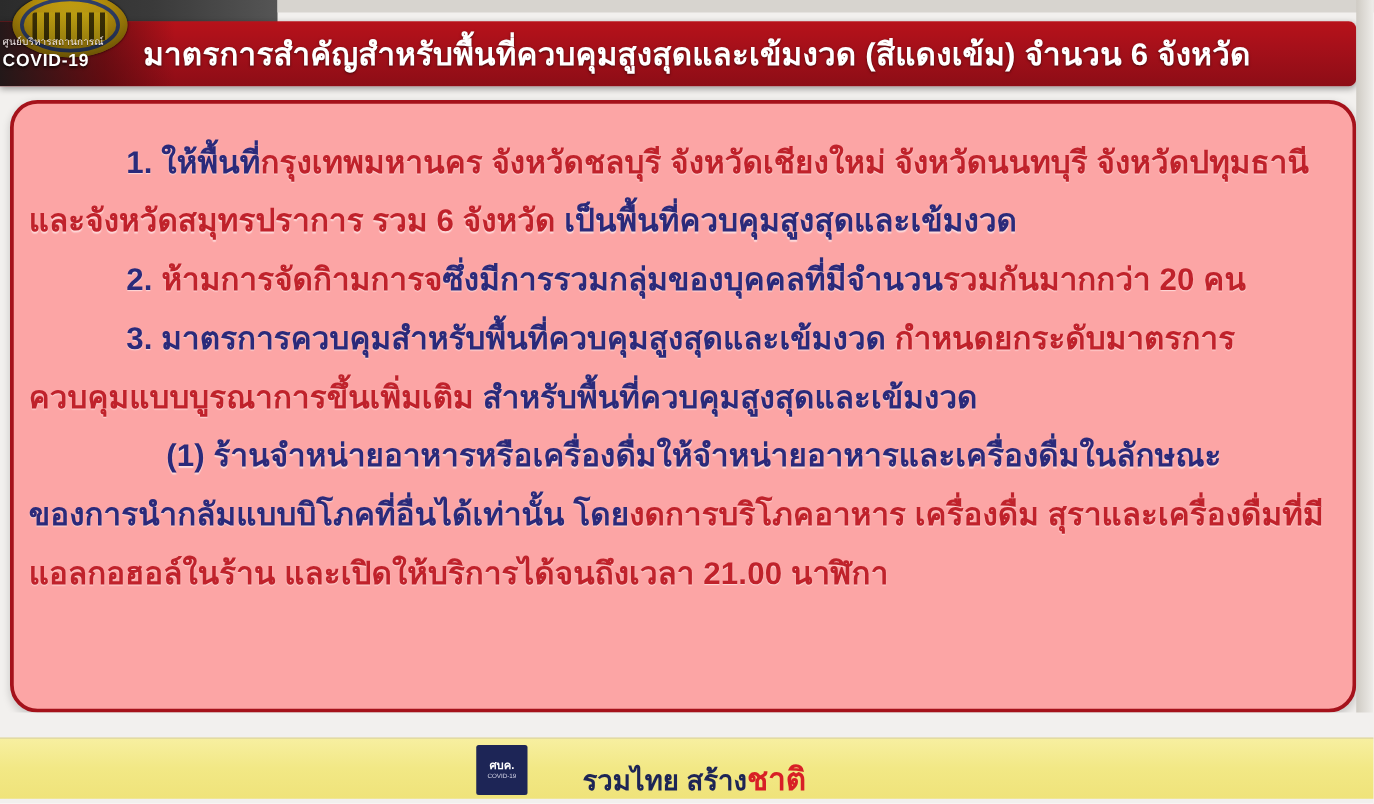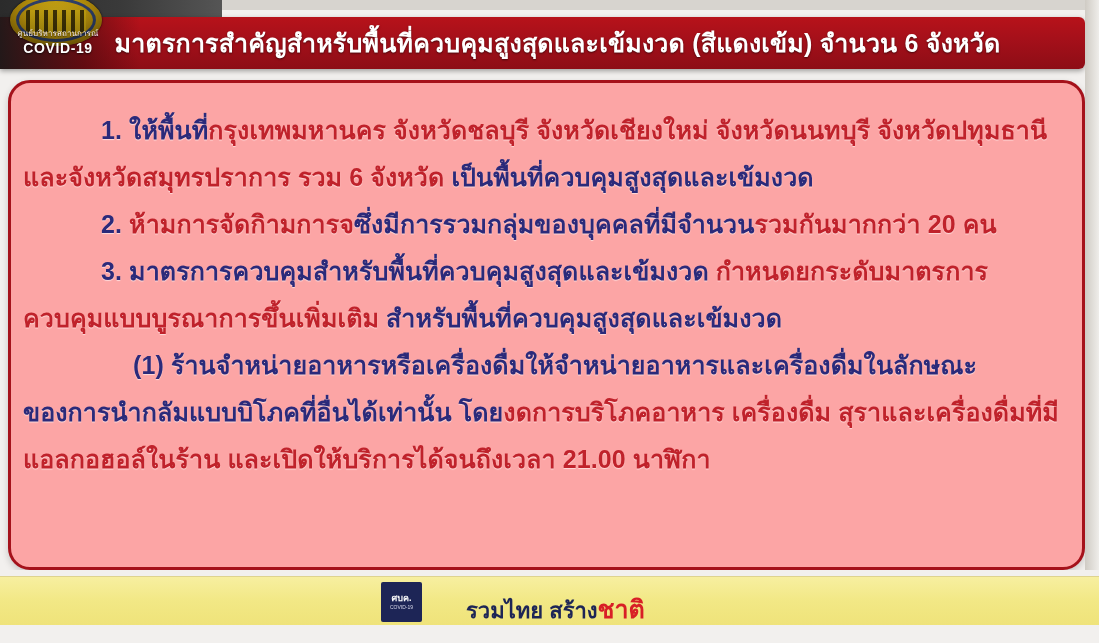--- a/index.html
+++ b/index.html
@@ -64,21 +64,21 @@
   }
   .emblem-shade {
     position:absolute; left:0; top:0; width:92px; height:52px;
     background:linear-gradient(180deg, rgba(0,0,0,.12), rgba(0,0,0,.45));
     border-radius:50%;
   }
 
   .covid-block {
     position:absolute; left:0px; top:36px;
     width:112px; height:34px;
-    text-align:center;
+    text-align:left;
     line-height:1;
     z-index:7;
   }
   .covid-thai {
     display:block;
     font-size:8px;
     color:#f3e9e9;
     letter-spacing:.1px;
     text-shadow:0 1px 1px rgba(0,0,0,.6);
     white-space:nowrap;
@@ -139,21 +139,21 @@
     white-space:nowrap;
     letter-spacing:.1px;
   }
   .line.indent1 { padding-left:78px; }
   .line.indent2 { padding-left:110px; }
   .blue { color:#2b2a7a; text-shadow:0 1px 1px rgba(255,255,255,.6); }
   .red  { color:#c0222b; text-shadow:0 1px 1px rgba(255,255,255,.6); }
 
   
   .footer {
-    position:absolute; left:0; bottom:18px;
+    position:absolute; left:0; bottom:4px;
     width:1099px; height:49px;
     background:linear-gradient(180deg,#f7efa0 0%, #f2e885 50%, #efe37a 100%);
     border-top:1px solid #ded38f;
   }
   .footer-logo {
     position:absolute; left:381px; top:5px;
     width:41px; height:40px;
     background:#1d2556;
     border-radius:2px;
     display:flex; flex-direction:column;

